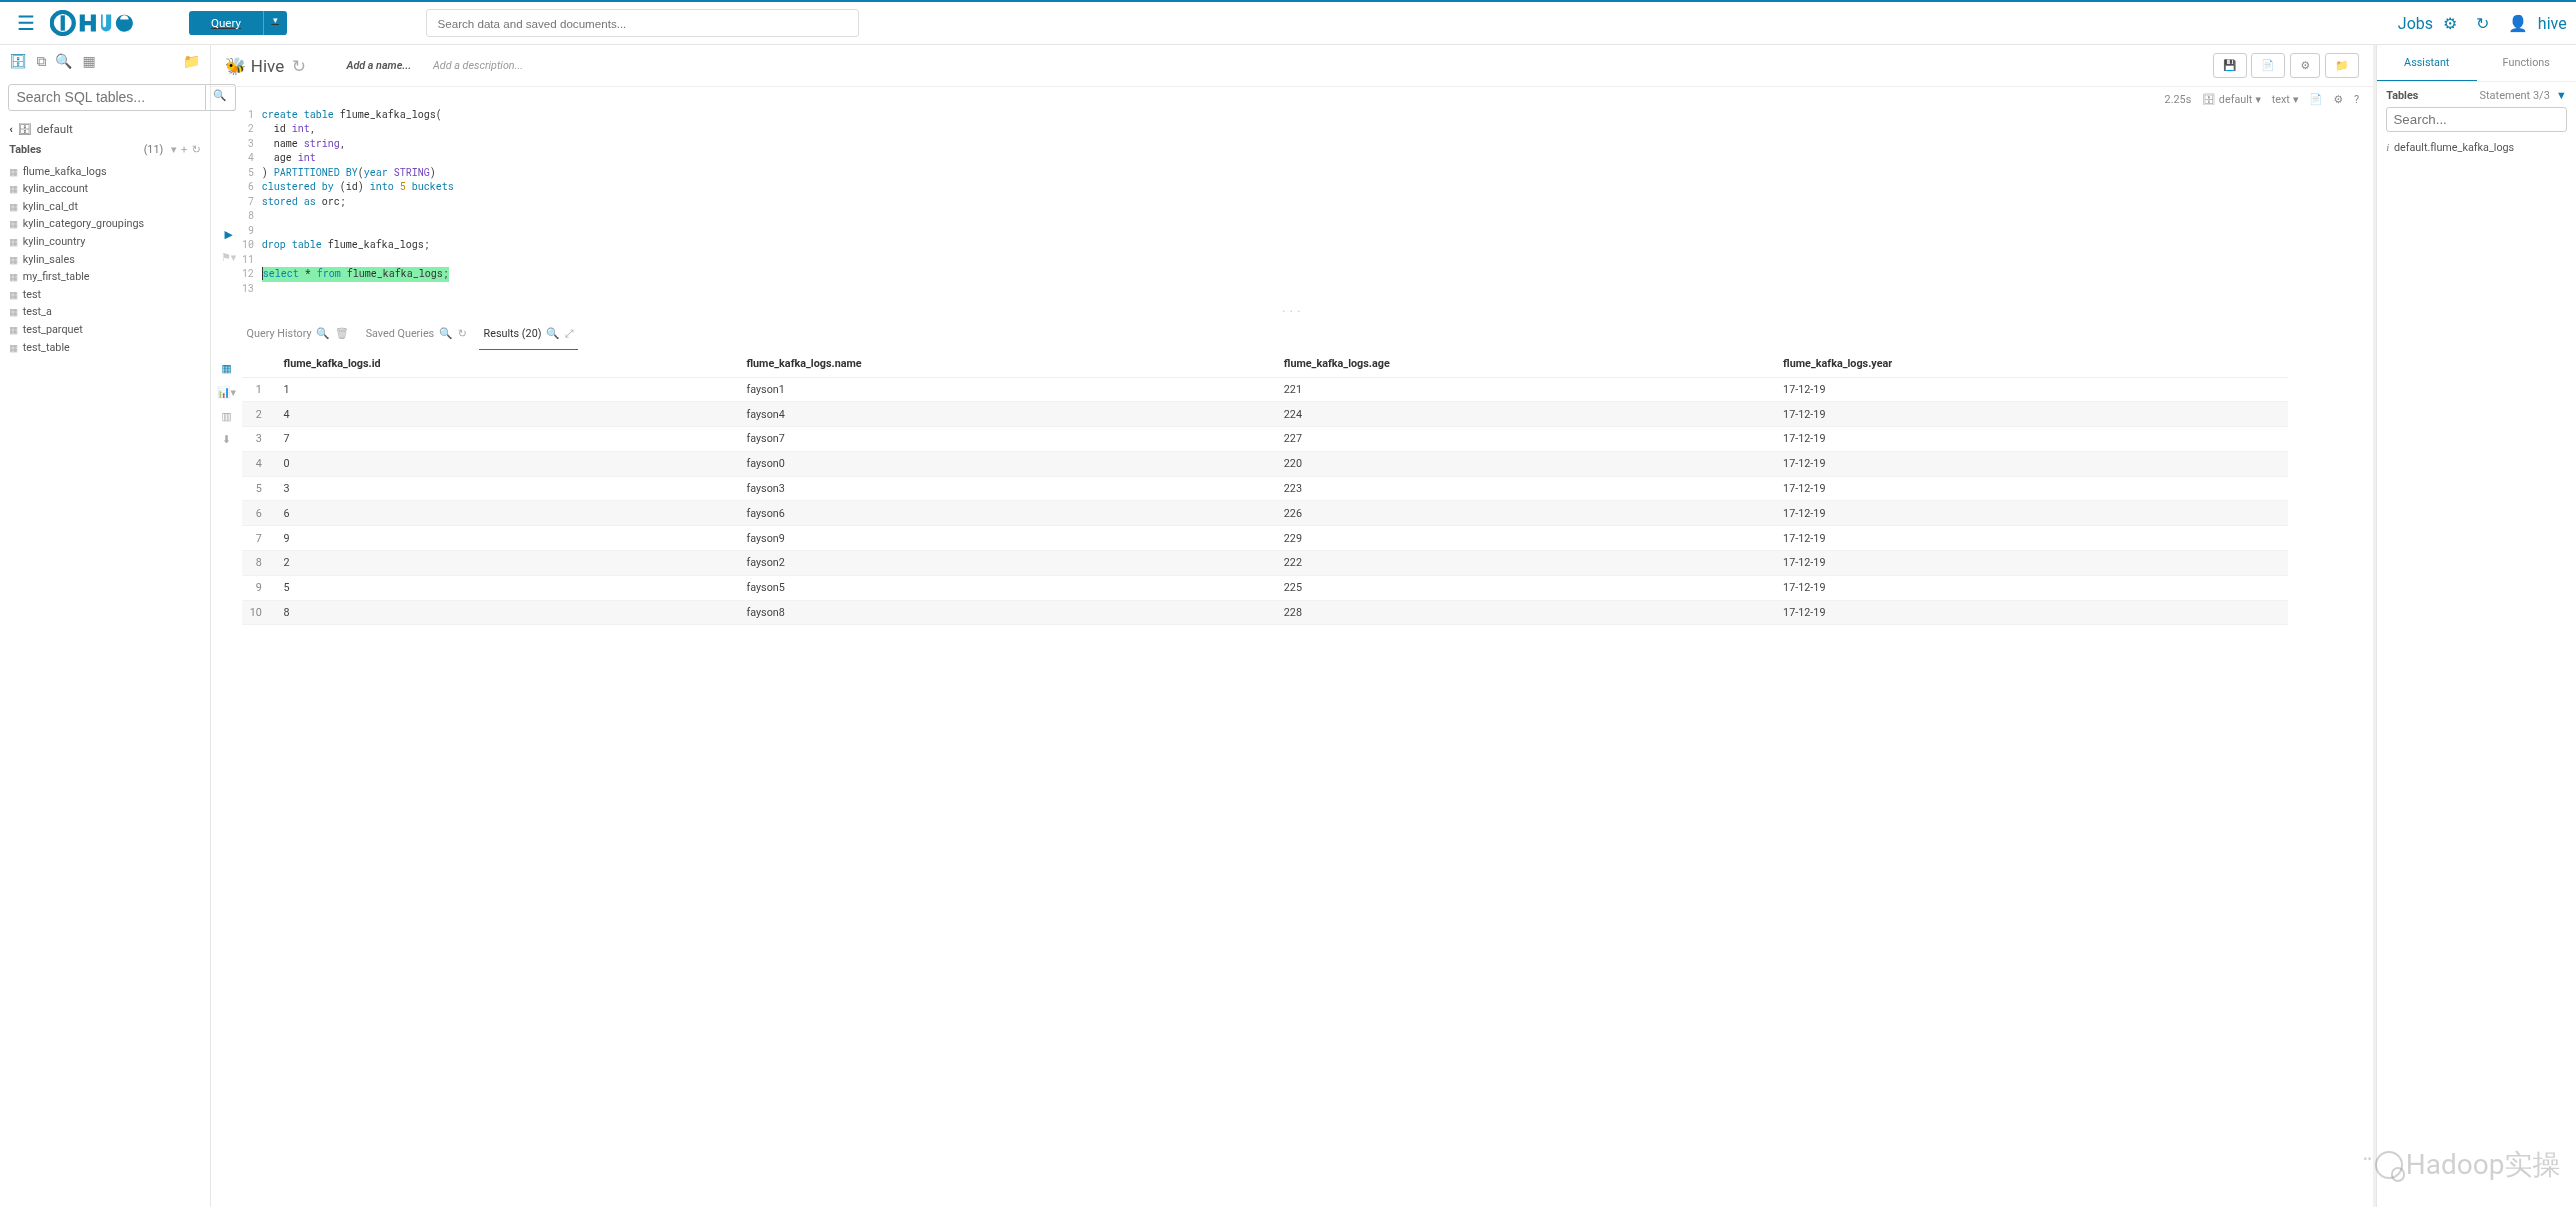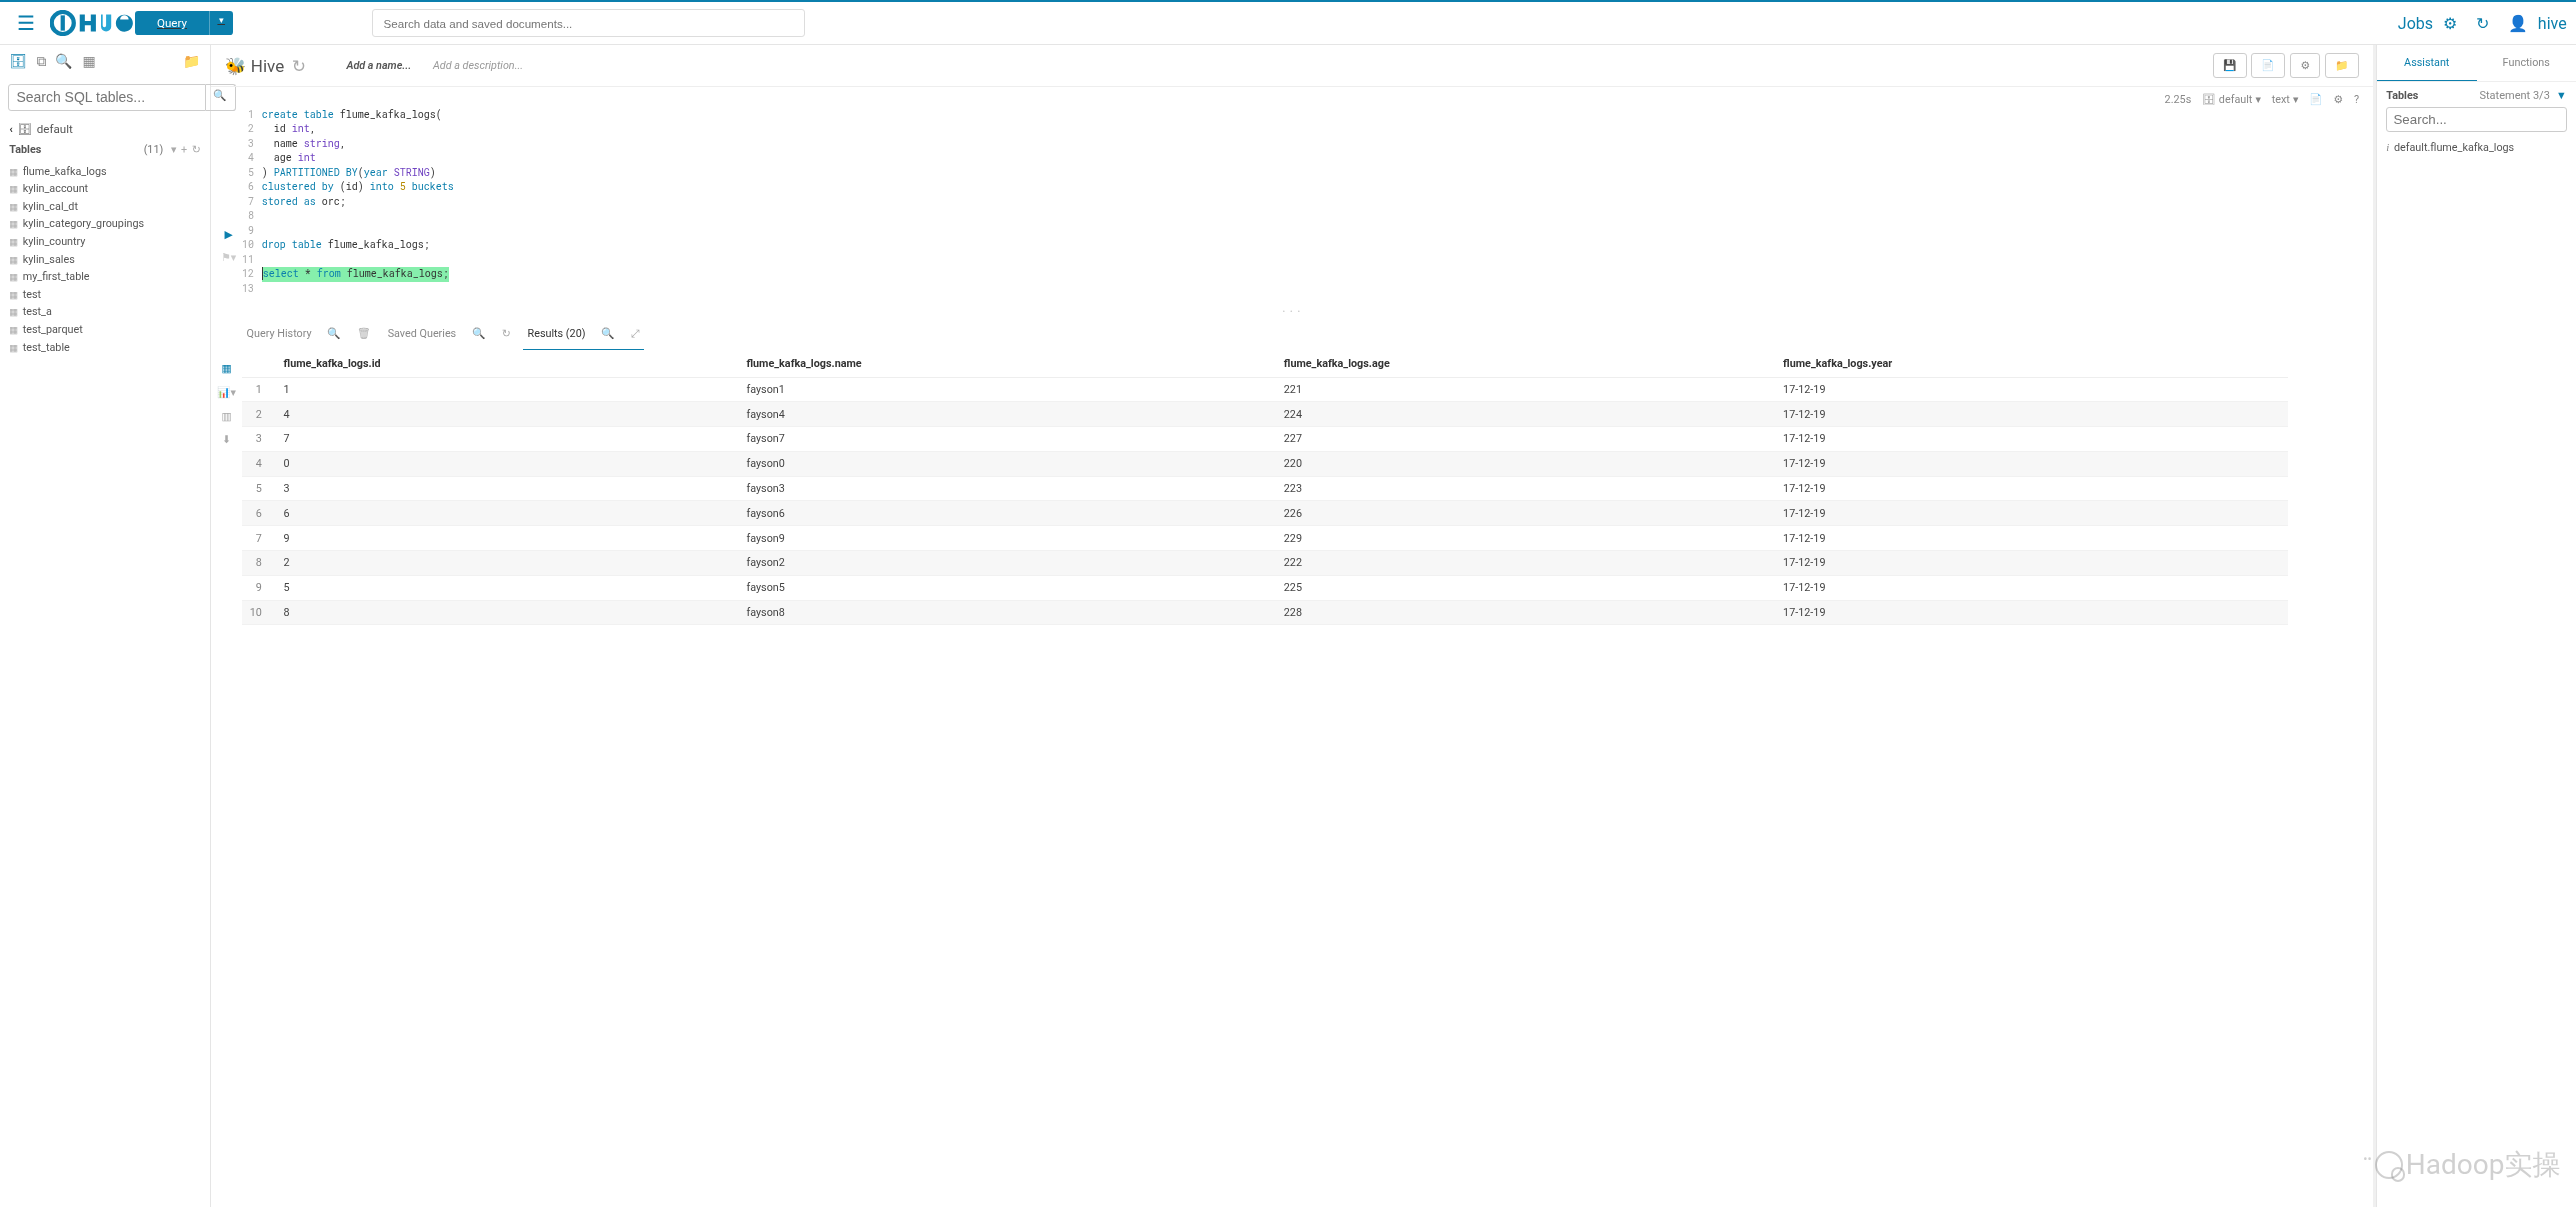--- a/index.html
+++ b/index.html
@@ -3,21 +3,21 @@
 <meta charset="utf-8">
 <style>
   * { box-sizing: border-box; margin: 0; padding: 0; }
   body { font-family: Roboto, "Helvetica Neue", Arial, sans-serif; font-size: 10.8px; color: #333; background: #fff; }
   
   
   .topbar { height: 45px; border-top: 2.3px solid #0b7fad; border-bottom: 0.8px solid #e5e5e5; display: flex; align-items: center; padding: 0 9.3px; }
   .hamburger { font-size: 20px; color: #0b7fad; cursor: pointer; padding: 3.1px 7.7px; }
   .logo { margin-left: 7.7px; display: flex; align-items: center; }
   .logo svg { height: 26px; }
-  .query-btn-grp { display: flex; text-decoration: underline; }
+  .query-btn-grp { margin-left: 54px; display: flex; text-decoration: underline; }
   .query-btn { background: #0b7fad; color: #fff; padding: 5.4px 21.7px; border-radius: 3.1px 0 0 3.1px; font-size: 11.6px; cursor: pointer; }
   .query-dd { background: #0b7fad; color: #fff; padding: 5.4px 7.7px; border-radius: 0 3.1px 3.1px 0; border-left: 0.8px solid rgba(255,255,255,0.3); cursor: pointer; font-size: 7.7px;}
   .top-search { flex: 0 0 433px; margin-left: 139px; }
   .top-search input { width: 100%; padding: 6.2px 10.8px; border: 0.8px solid #ddd; border-radius: 3.1px; font-size: 11.6px; color: #999; }
   .topbar-right { margin-left: auto; display: flex; align-items: center; gap: 18.6px; color: #0b7fad; }
   .topbar-right .item { cursor: pointer; font-size: 16px; display: flex; align-items: center; gap: 10px; justify-content: center; }
 
   
   .main { display: flex; height: calc(100vh - 45px); }
   .left-panel { width: 211px; border-right: 0.8px solid #e5e5e5; display: flex; flex-direction: column; }
@@ -60,21 +60,21 @@
   .code-line { display: flex; }
   .ln { width: 23px; text-align: right; color: #aaa; padding-right: 7.7px; user-select: none; }
   .lc { white-space: pre; }
   .kw { color: #0b7fad; }
   .ty { color: #6f42c1; }
   .num { color: #b58900; }
   .hl { background: #86efac; }
   .cursor { border-left: 0.8px solid #333; }
 
   .result-tabs { display: flex; align-items: center; padding: 0 14px; gap: 7.7px; color: #888; border-bottom: 0.8px solid transparent; margin-left: 17px;}
-  .result-tab { padding: 9.3px 4.6px; cursor: pointer; display: flex; align-items: center; gap: 16px;}
+  .result-tab { padding: 9.3px 4.6px; cursor: pointer; display: flex; align-items: center; gap: 5px;}
   .result-tab.active { color: #333; border-bottom: 1.5px solid #0b7fad; }
   .result-tab .ico { color: #aaa; }
   
   .results-area { display: flex; overflow: auto; }
   .results-tools { width: 31px; display: flex; flex-direction: column; align-items: center; gap: 10.8px; padding-top: 10.8px; color: #aaa;}
   .results-tools .active { color: #0b7fad; }
   .results-table { flex: 1; }
   table { border-collapse: collapse; width: 96%; }
   th { text-align: left; padding: 6.2px 7.7px; font-weight: bold; color: #333; border-bottom: 0.8px solid #eee; font-size: 10.8px;}
   td { padding: 5.4px 7.7px; border-bottom: 0.8px solid #f1f1f1; color: #444;}

